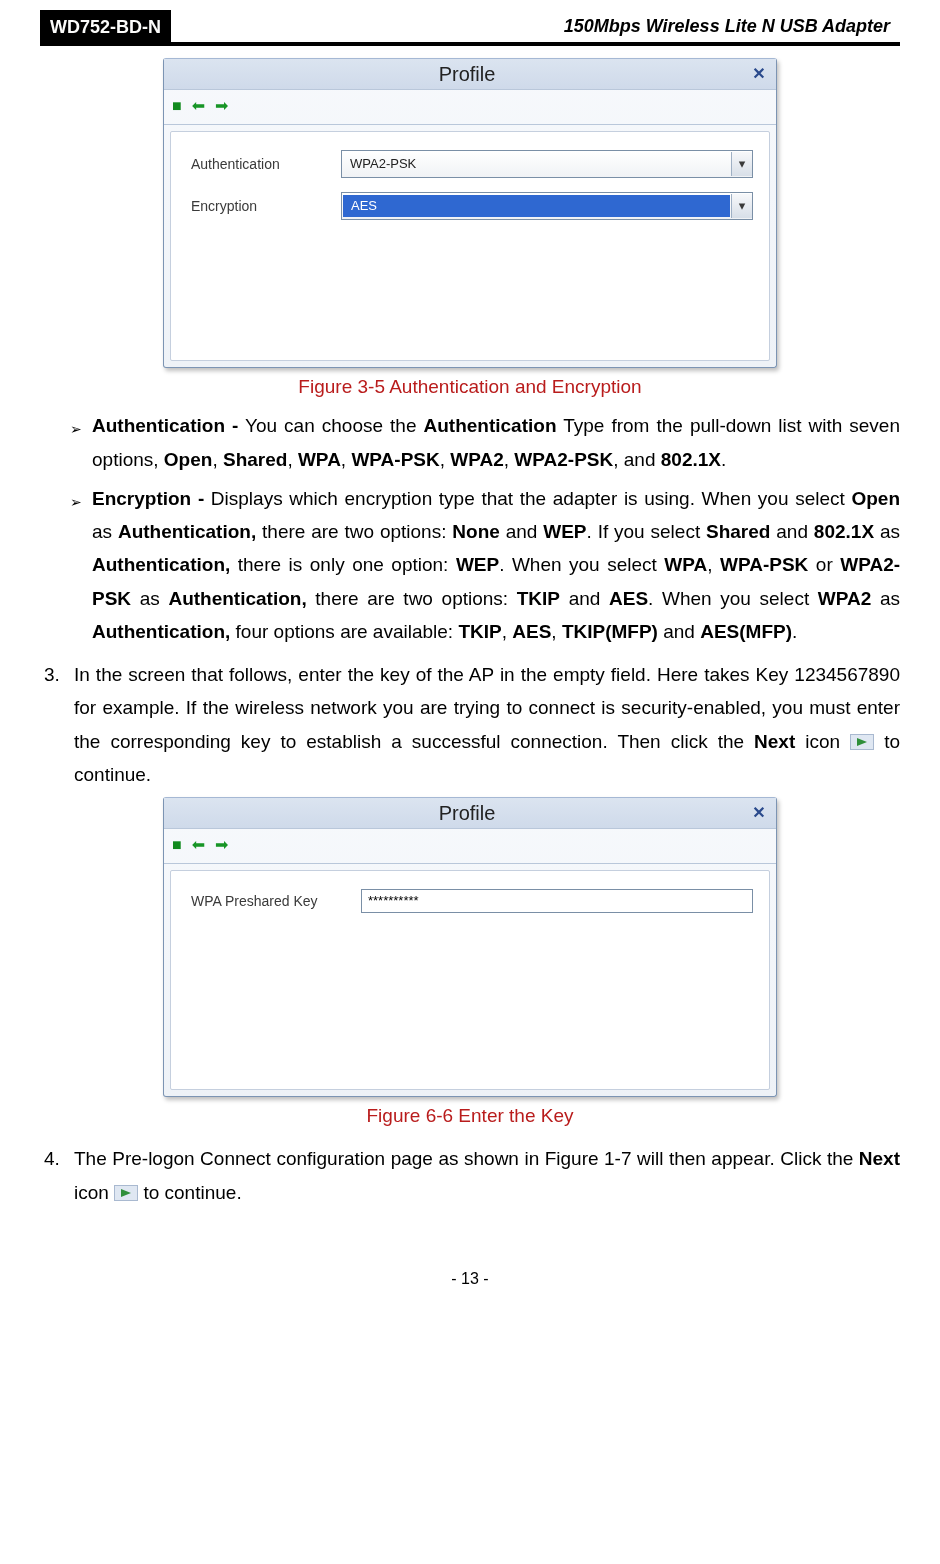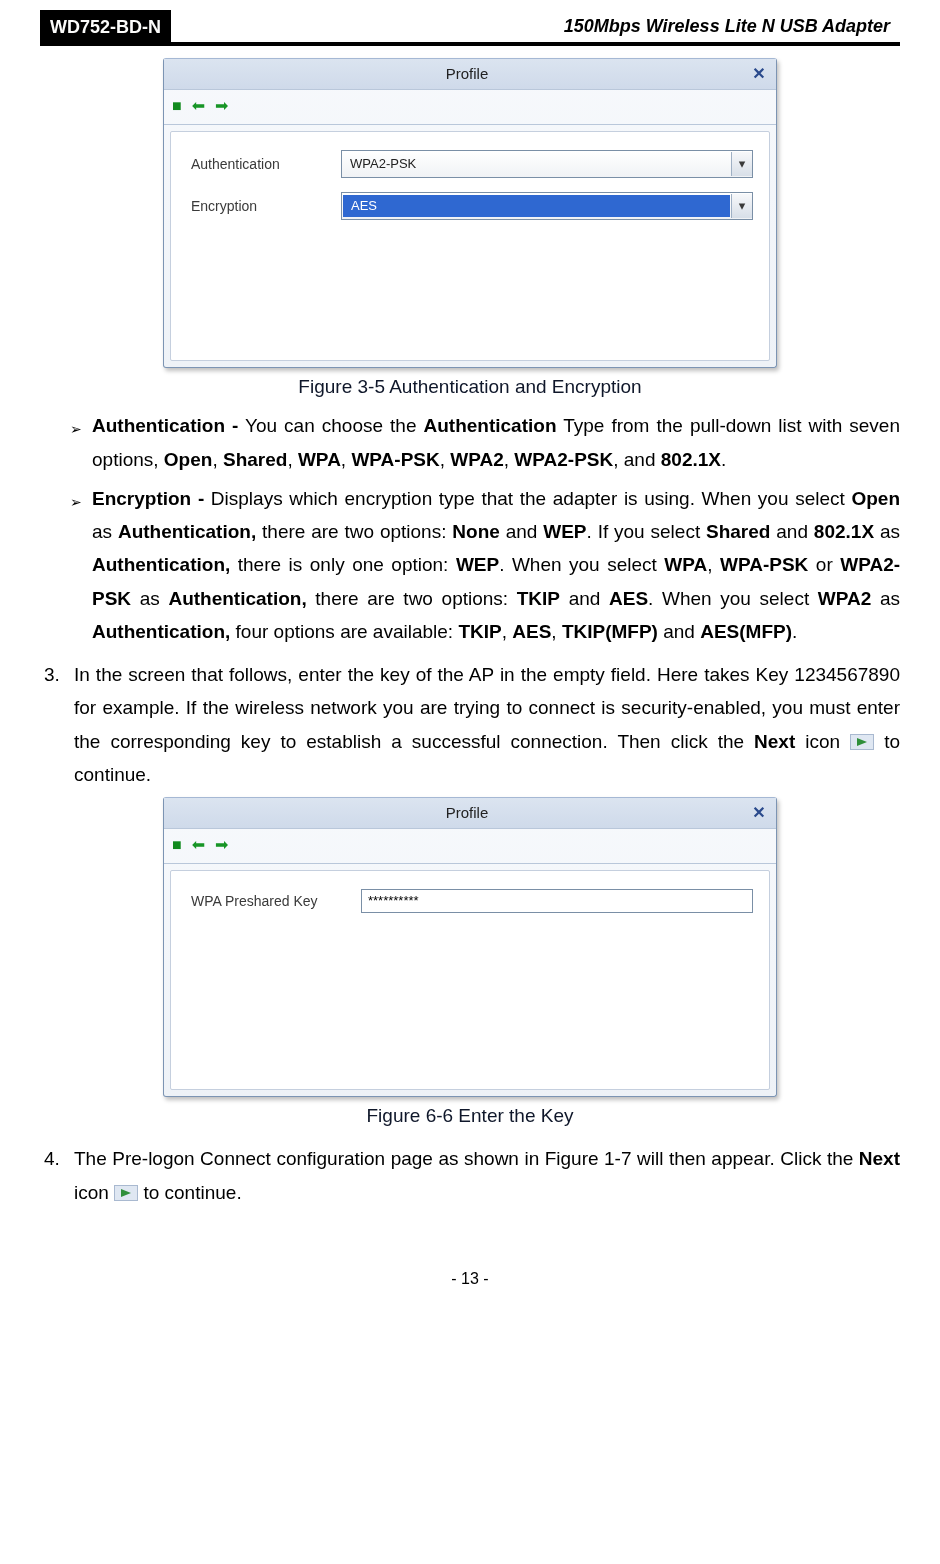--- a/index.html
+++ b/index.html
@@ -5,37 +5,37 @@
     body { margin:0; font-family: Arial, Helvetica, sans-serif; background:#fff; color:#000; }
     .page { width:940px; margin:0 auto; box-sizing:border-box; position:relative; }
     .topbar { border-bottom:4px solid #000; height:32px; display:flex; align-items:stretch; margin:10px 40px 0 40px; }
     .topbar-left { background:#000; color:#FBFBFA; font-weight:bold; font-size:18px; display:flex; align-items:center; padding:17px 10px; }
     .topbar-right { color:#000; font-weight:bold; font-size:18px; display:flex; align-items:center; padding:0 10px; margin-left:auto;font-style:italic; }
 
     .content { padding:8px 40px 0 40px; font-size:19px; line-height:1.75; }
 
     .window { width:612px; border:1px solid #7c94b3; border-top:1px solid #a5b8d4; background:linear-gradient(#f7f9fc,#eef2f7); border-radius:3px; box-shadow:2px 3px 4px rgba(0,0,0,.25); margin:4px auto 0 auto; }
     .titlebar { height:30px; background:linear-gradient(#dbe4f0, #cfdaea); display:flex; align-items:center; position:relative; border-bottom:1px solid #b9c7da; }
-    .titlebar .title { flex:1; text-align:center; font-size:15px; color:#222; pointer-events:none;}
+    .titlebar .title { flex:1; text-align:center; font-size:20px; color:#222; pointer-events:none;}
     .titlebar .close { width:22px; height:22px; margin-right:6px; display:flex; align-items:center; justify-content:center; color:#2a4a8c; font-weight:bold; font-size:16px; cursor:pointer;}
     .nav-glyphs { display:flex; gap:10px; padding:2px 8px 4px 8px; border-bottom:1px solid #b9c7da;}
     .nav-glyphs span { font-size:16px; }
     .stopsq { color:#118a1e; }
     .arr { color:#179526; }
 
     .win-body { padding:18px 16px 20px 16px; background:#fff; border:1px solid #c5cfde; margin:6px; border-radius:2px; min-height:190px;}
     .field-row { display:flex; align-items:center; margin-bottom:14px;}
     .field-label { width:150px; font-size:14px; color:#3a3a3a; padding-left:4px;}
     .dropdown { flex:1; height:26px; border:1px solid #7a8fa6; background:linear-gradient(#fff,#f0f2f5); display:flex; align-items:center; position:relative; font-size:13px; color:#222;}
     .dropdown .dd-text { padding:0 8px; flex:1; box-sizing:border-box;}
     .dropdown .dd-text.hl { background:#2f68d1; color:#fff; margin:1px; height:22px; line-height:22px;}
     .dropdown .dd-btn { width:20px; height:24px; border-left:1px solid #9fb0c4; display:flex; align-items:center; justify-content:center; color:#3a3a3a; background:linear-gradient(#f7f8fa,#d8dfe8);}
     .textbox { flex:1; height:22px; border:1px solid #7a8fa6; background:#fff; font-size:13px; padding:0 6px; display:flex; align-items:center;}
 
-    .fig-caption { text-align:center; font-size:19px; color:#0f172a; margin-top:2px;}
+    .fig-caption { text-align:center; font-size:19px; color:#b91c1c; margin-top:2px;}
 
     .bullet { display:flex; margin:6px 0 0 30px;}
     .bullet .mark { width:22px; font-size:14px; color:#000; padding-top:8px;}
     .bullet .btxt { flex:1; text-align:justify;}
 
     .num-item { display:flex; margin:10px 0 0 4px;}
     .num-item .num { width:30px; padding-top:0; font-size:19px;}
     .num-item .ntxt { flex:1; text-align:justify;}
     .next-icon { display:inline-flex; width:22px; height:14px; align-items:center; justify-content:center; background:#dfe7f2; border:1px solid #a9b9d0; vertical-align:middle;}
     .next-icon svg { display:block;}

